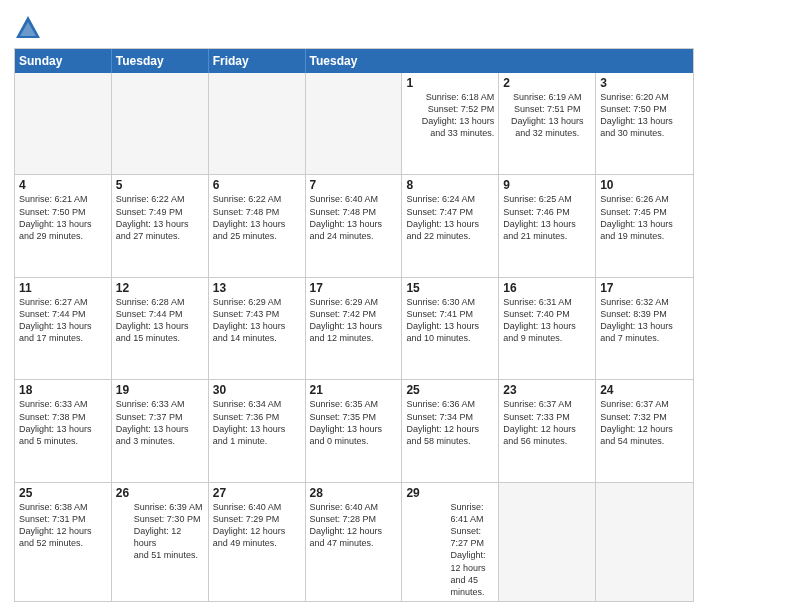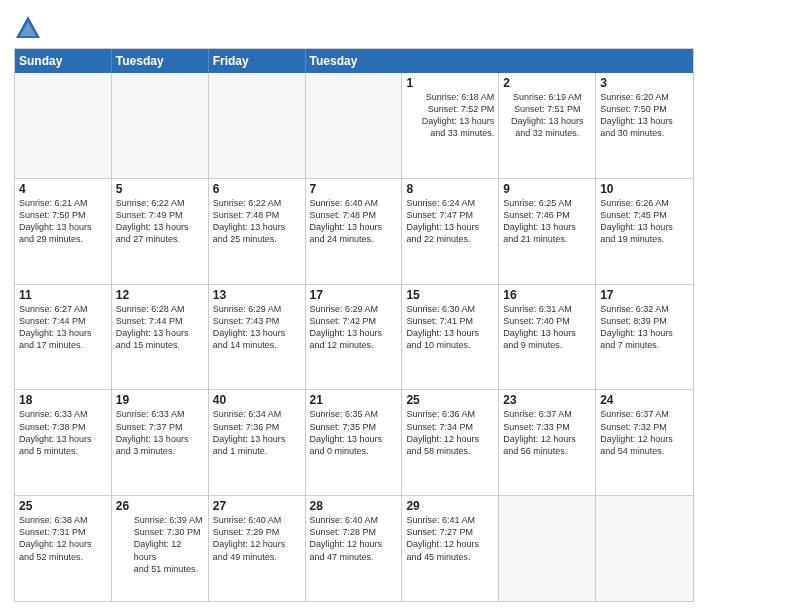--- a/index.html
+++ b/index.html
@@ -284,21 +284,21 @@
 and 5 minutes.</div>
           </div>
           <div class="cal-cell">
             <span class="day-num">19</span>
             <div class="day-info" style="white-space: pre-line;">Sunrise: 6:33 AM
 Sunset: 7:37 PM
 Daylight: 13 hours
 and 3 minutes.</div>
           </div>
           <div class="cal-cell">
-            <span class="day-num">40</span>
+            <span class="day-num">30</span>
             <div class="day-info" style="white-space: pre-line;">Sunrise: 6:34 AM
 Sunset: 7:36 PM
 Daylight: 13 hours
 and 1 minute.</div>
           </div>
           <div class="cal-cell">
             <span class="day-num">21</span>
             <div class="day-info" style="white-space: pre-line;">Sunrise: 6:35 AM
 Sunset: 7:35 PM
 Daylight: 13 hours
@@ -350,21 +350,21 @@
           </div>
           <div class="cal-cell">
             <span class="day-num">28</span>
             <div class="day-info" style="white-space: pre-line;">Sunrise: 6:40 AM
 Sunset: 7:28 PM
 Daylight: 12 hours
 and 47 minutes.</div>
           </div>
           <div class="cal-cell">
             <span class="day-num">29</span>
-            <div class="day-info" style="white-space: pre-line;">Sunrise: 6:41 AM
+            <div class="day-info" style="white-space: pre-line; margin-left: 44px;">Sunrise: 6:41 AM
 Sunset: 7:27 PM
 Daylight: 12 hours
 and 45 minutes.</div>
           </div>
           <div class="cal-cell empty"></div>
           <div class="cal-cell empty"></div>
         </div>
       </div>
   </div>
 </div>

